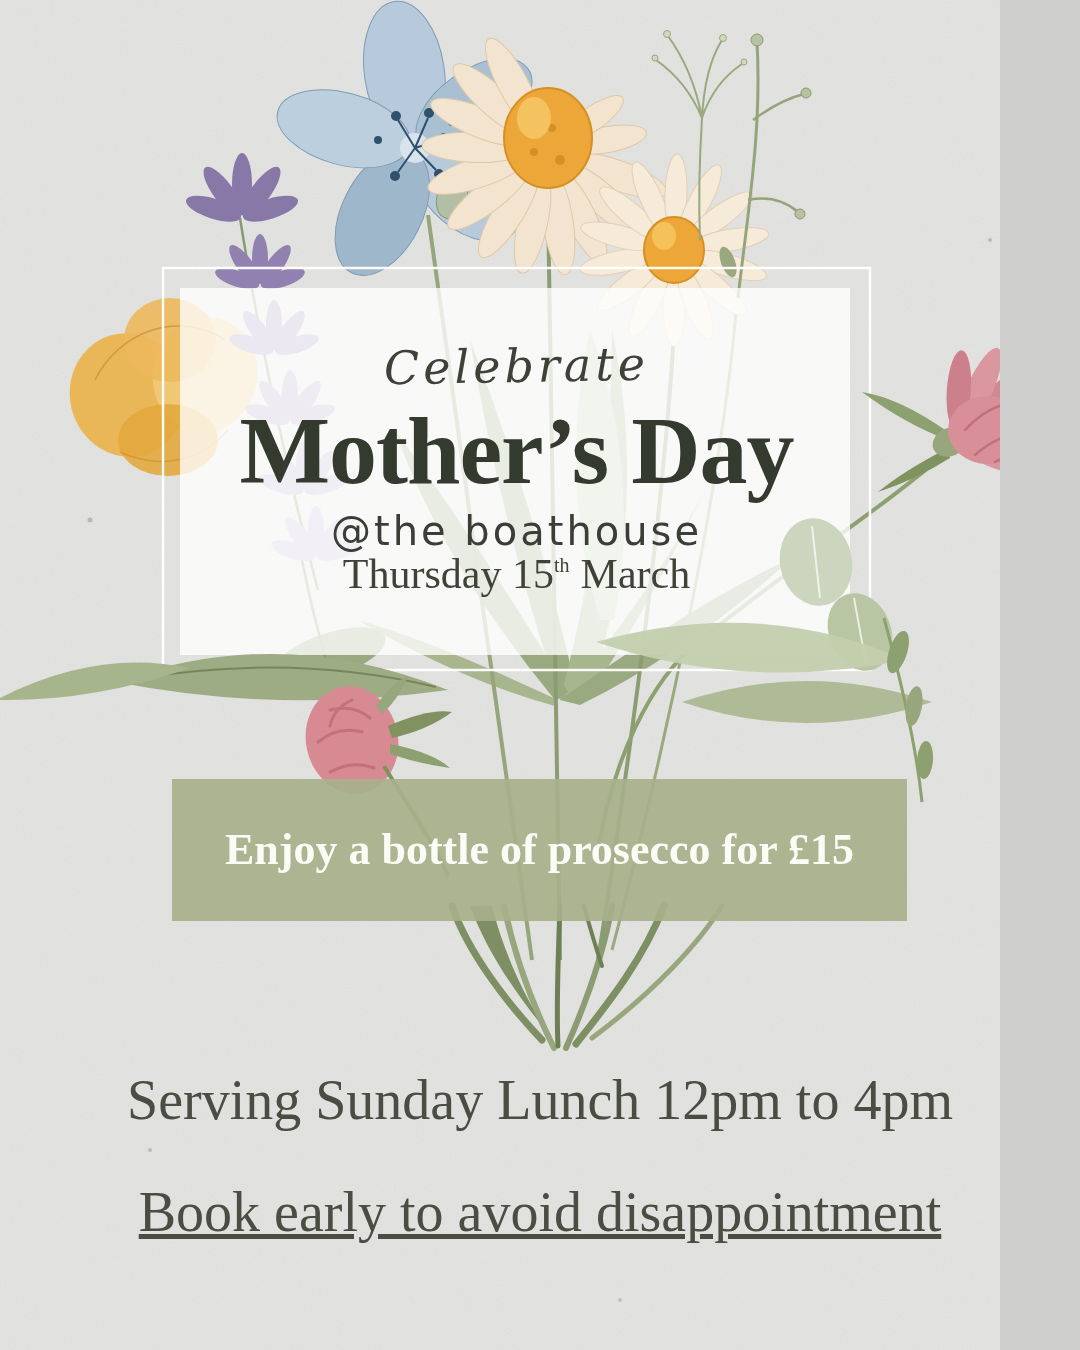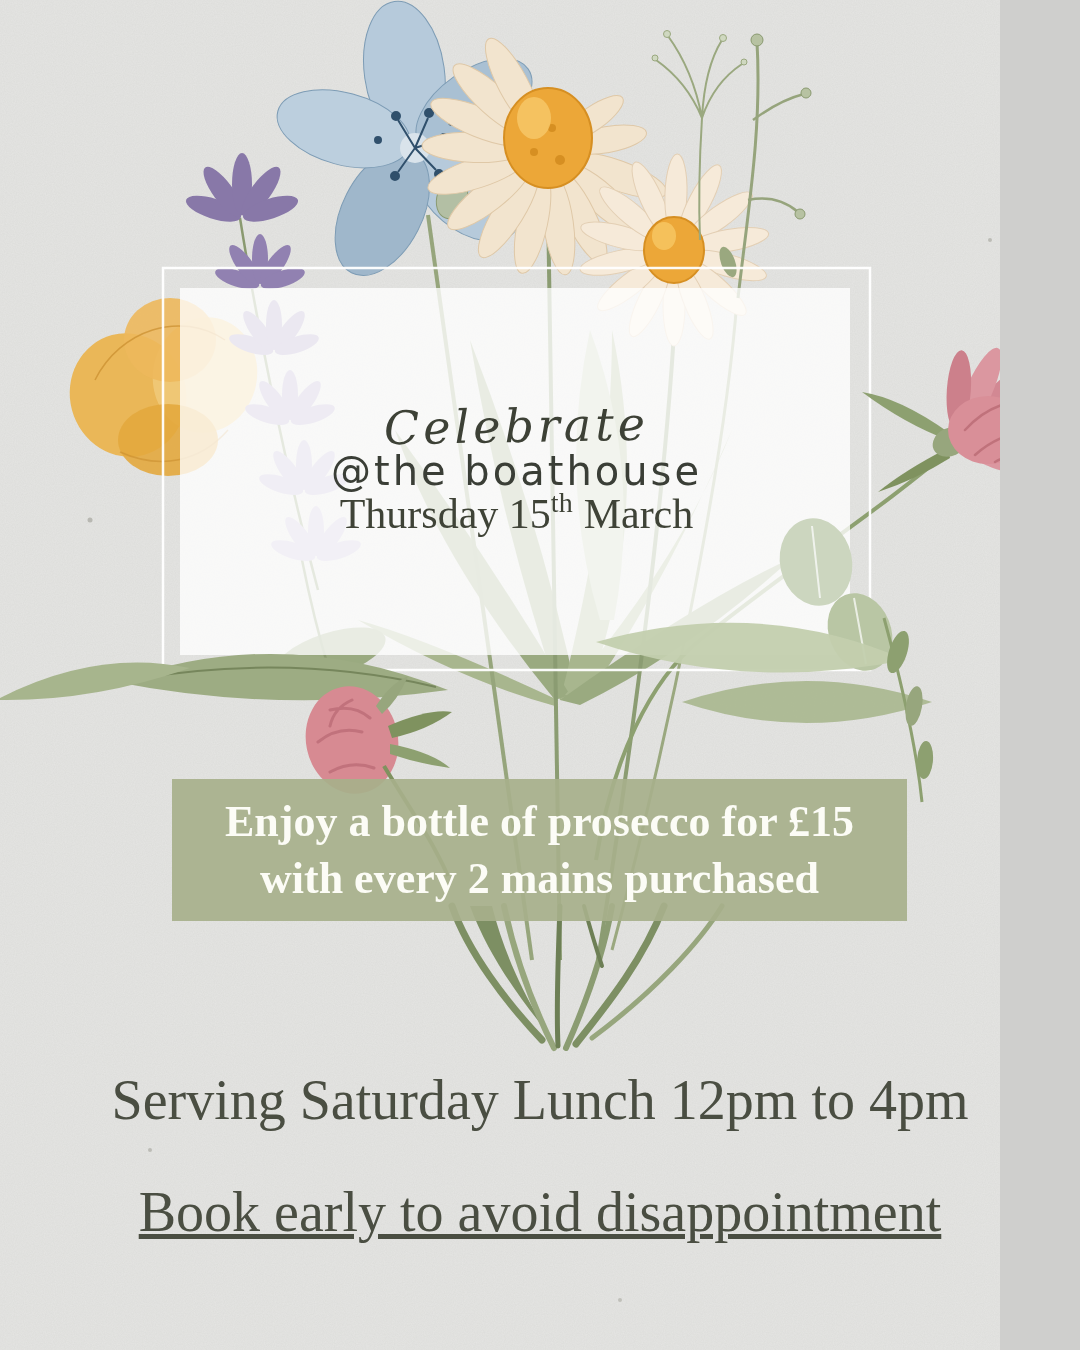--- a/index.html
+++ b/index.html
@@ -26,21 +26,21 @@
     font-size:96px; line-height:1; color:#353a2e; letter-spacing:-1px;
   }
   .venue {
     font-family:"DejaVu Sans", sans-serif;
     font-size:40px; color:#3a3e36; letter-spacing:3px; line-height:1.1;
   }
   .date {
     font-family:"Liberation Serif", serif;
     font-size:42px; color:#3f4337; line-height:1;
   }
-  .date .sup { font-size:28px; position:relative; top:-16px; }
+  .date .sup { font-size:20px; position:relative; top:-16px; }
   .date .suffix { margin-left:11px;font-family:Liberation Serif, serif; }
 
   .offer-banner {
     position:absolute; left:172px; top:763px; width:735px; height:142px;
     background:rgba(167,176,139,0.92);
     display:flex; flex-direction:column; align-items:center; justify-content:center;
     text-align:center;
     font-family:"Liberation Serif", serif; font-weight:700;
     font-size:44px; line-height:1.3; color:#fcfcf6;margin-top:16px;
   }
@@ -281,27 +281,27 @@
       <path d="M560,906 C558,962 556,1006 558,1046" stroke="#6d7f55" stroke-width="5"></path>
       <path d="M612,906 C602,962 582,1012 566,1048" stroke="#8b9c72" stroke-width="6"></path>
       <path d="M664,906 C642,962 606,1006 576,1044" stroke="#7d8f63" stroke-width="7"></path>
       <path d="M722,906 C700,942 654,992 592,1038" stroke="#97a67d" stroke-width="5"></path>
       <path d="M584,906 C590,928 596,948 602,966" stroke="#6d7f55" stroke-width="4"></path>
     </g>
   </svg>
 
   <div class="title-block">
     <div class="eyebrow">Celebrate</div>
+    <div class="title">Mother’s Day</div>
     <div class="venue">@the boathouse</div>
     <div class="date">
       <span>Thursday 15</span><span class="sup">th</span><span class="suffix">March</span>
     </div>
   </div>
 
   <div class="offer-banner">
     <div>Enjoy a bottle of prosecco for £15</div>
-    <div>with every 2 mains purchased</div>
   </div>
 
-  <div class="info info-1">Serving Saturday Lunch 12pm to 4pm</div>
+  <div class="info info-1">Serving Sunday Lunch 12pm to 4pm</div>
   <div class="info info-2">Book early to avoid disappointment</div>
 
 </div>
 
 </body></html>

